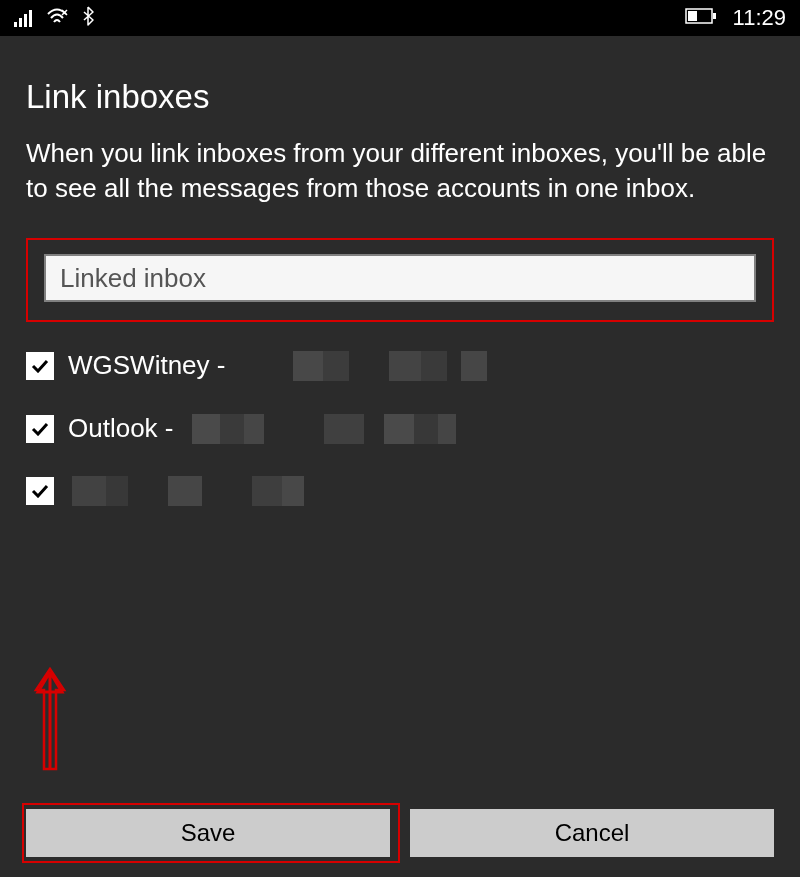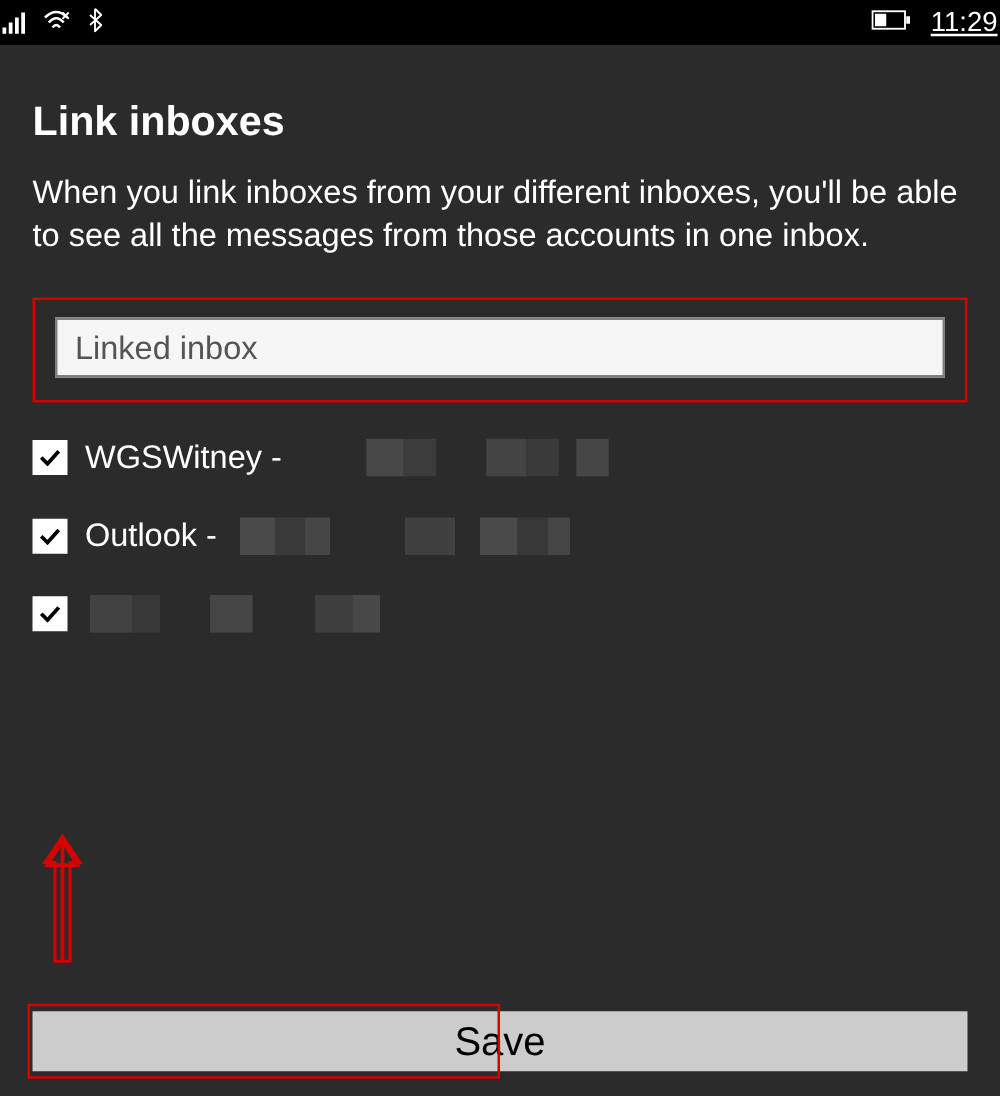--- a/index.html
+++ b/index.html
@@ -9,23 +9,22 @@
       background: #2b2b2b;
       font-family: 'Segoe UI', -apple-system, sans-serif;
       color: #ffffff;
       overflow: hidden;
     }
     .status-bar {
       height: 36px;
       background: #000000;
       display: flex;
       align-items: center;
-      padding: 0 2px;
+      padding: 0 14px;
       justify-content: space-between;
-      text-decoration: underline;
     }
     .status-left {
       display: flex;
       align-items: center;
       gap: 14px;
     }
     .status-right {
       display: flex;
       align-items: center;
       gap: 16px;
@@ -33,21 +32,21 @@
     .clock {
       font-size: 22px;
       font-weight: 300;
       color: #ffffff;
     }
     .content {
       padding: 42px 26px 0 26px;
     }
     .page-title {
       font-size: 33px;
-      font-weight: 700;
+      font-weight: 400;
       margin-bottom: 20px;
     }
     .description {
       font-size: 26px;
       font-weight: 300;
       line-height: 1.35;
       margin-bottom: 32px;
     }
     .highlight-box {
       border: 2px solid #d60000;
@@ -126,21 +125,21 @@
       left: 26px;
       right: 26px;
       display: flex;
       gap: 20px;
     }
     .action-button {
       flex: 1;
       height: 48px;
       background: #cccccc;
       border: none;
-      font-size: 32px;
+      font-size: 24px;
       font-weight: 300;
       color: #000000;
       font-family: inherit;
       cursor: pointer;
     }
     .save-highlight {
       border: 2px solid #d60000;
       position: absolute;
       pointer-events: none;
     }
@@ -258,15 +257,16 @@
   </div>
 </div>
 
 <svg class="arrow-annotation" style="left:30px;top:664px" width="40" height="110">
   <path d="M20 105 L20 20 M20 8 L8 28 L15 28 L15 28 M20 8 L32 28 L25 28 M8 28 L32 28 M20 8 L20 28" stroke="#d60000" fill="none" stroke-width="3"></path>
   <path d="M20 5 L6 26 L14 26 L14 105 L26 105 L26 26 L34 26 Z" stroke="#d60000" fill="none" stroke-width="2.5"></path>
 </svg>
 
 <div class="button-row">
   <button class="action-button">Save</button>
+  <button class="action-button">Cancel</button>
 </div>
 
 <div class="save-highlight" style="left:22px;bottom:14px;width:378px;height:60px"></div>
 
 </body></html>

